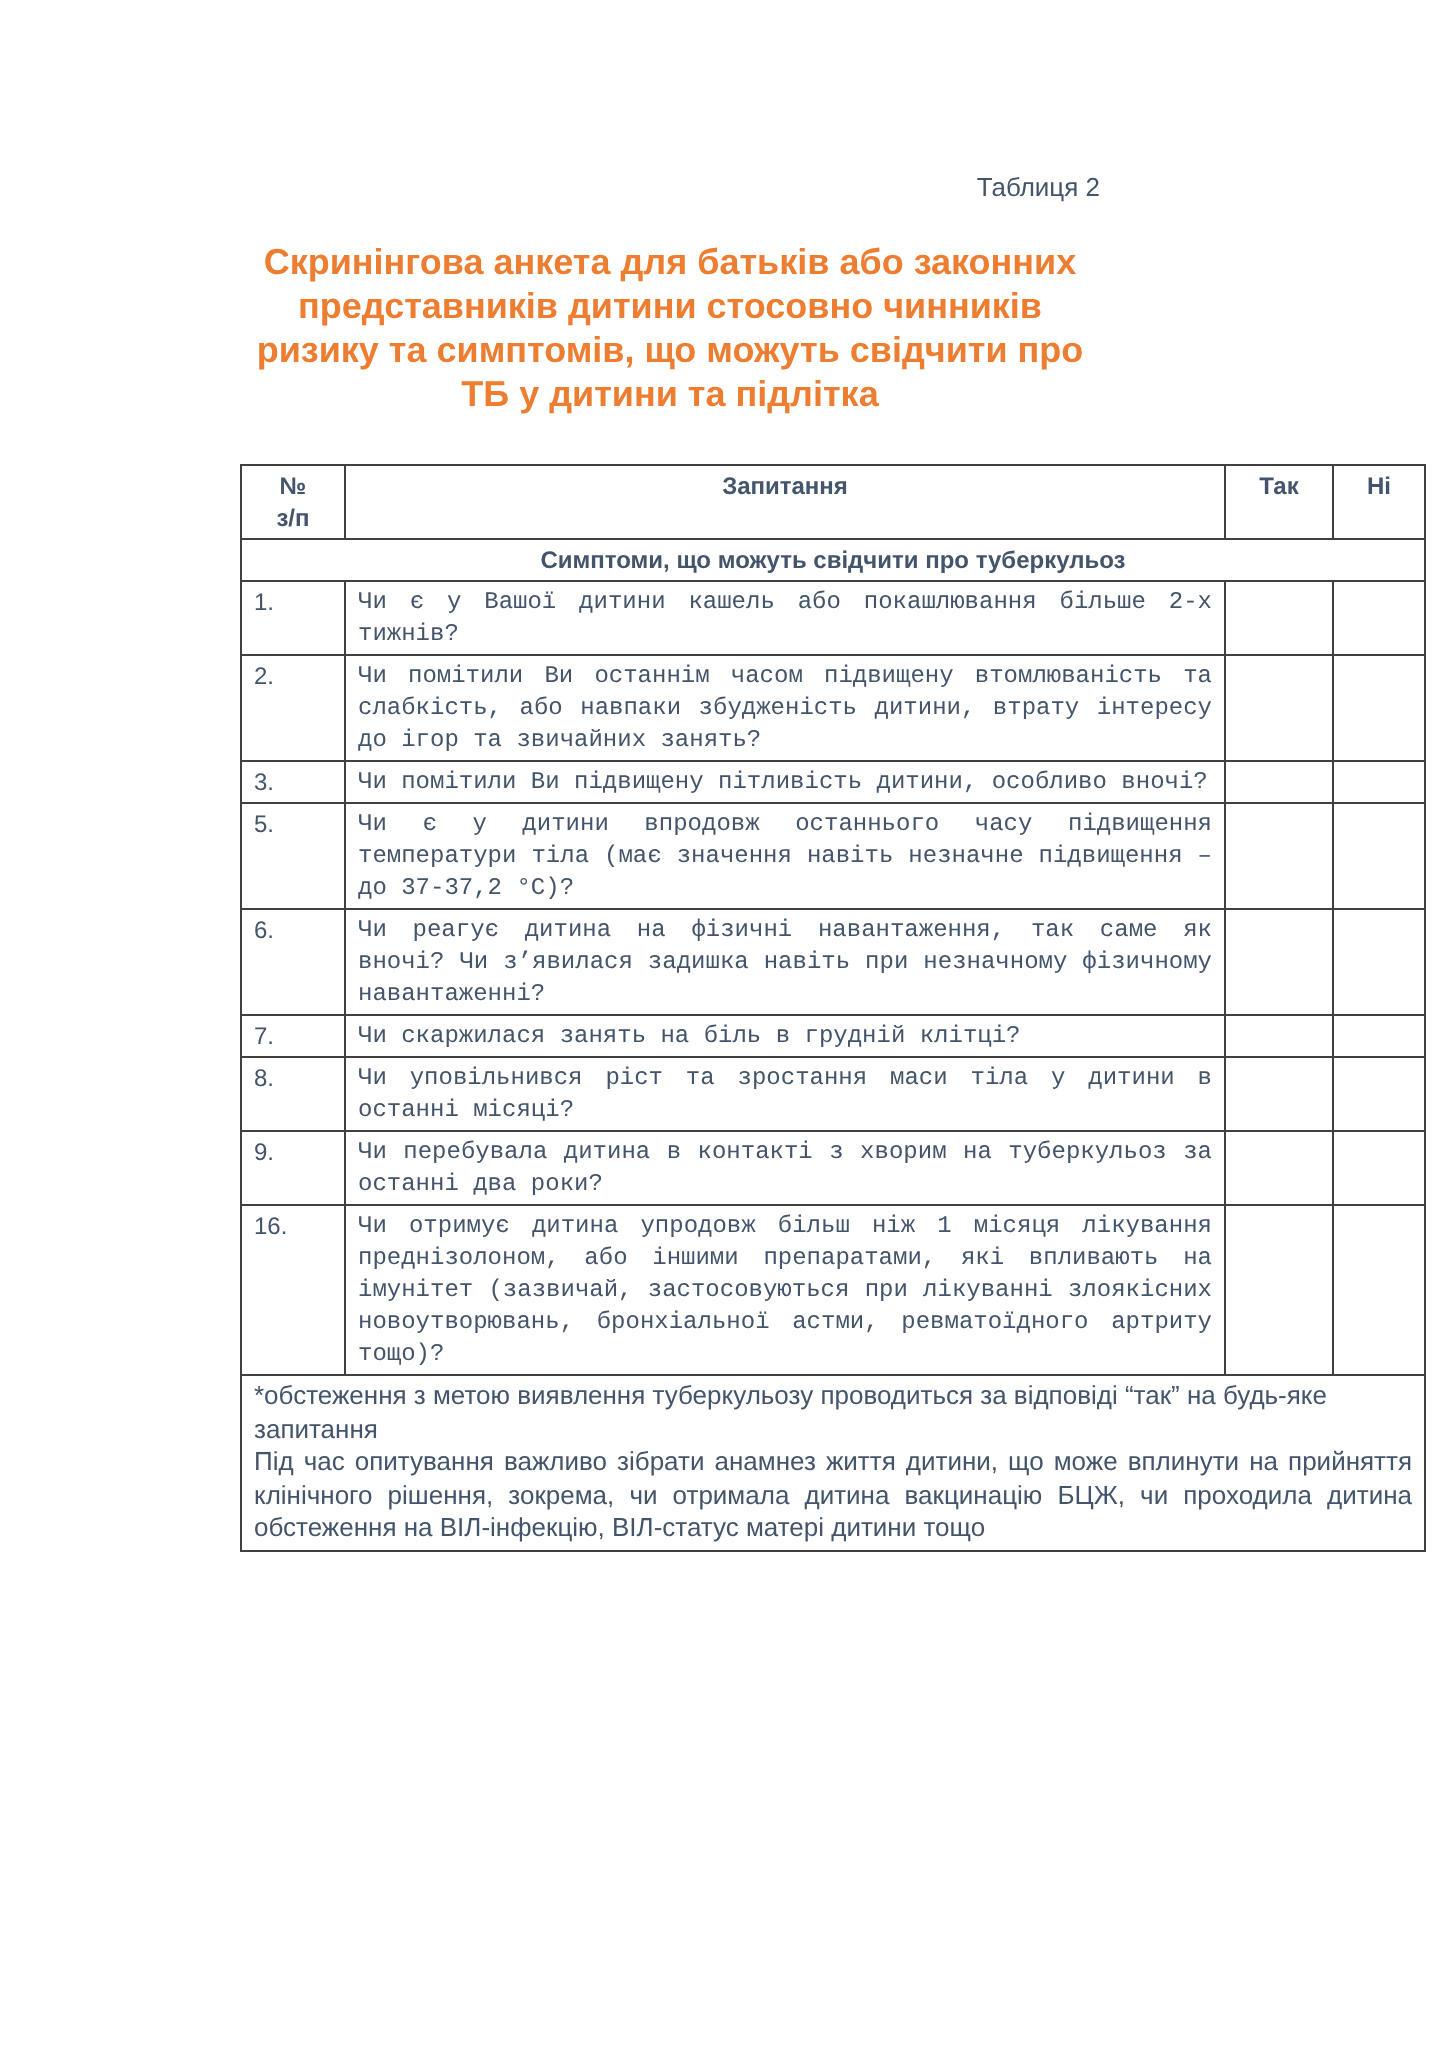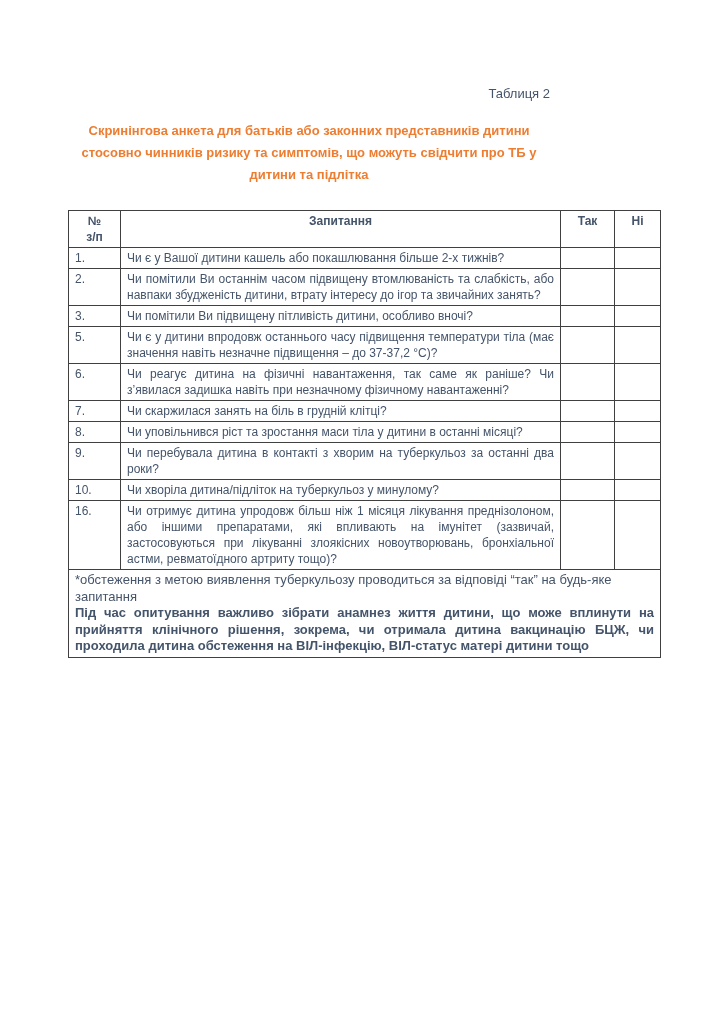--- a/index.html
+++ b/index.html
@@ -12,32 +12,32 @@
   body{
     width:724px; height:1024px;
     background:#ffffff;
     font-family:"Liberation Sans", sans-serif;
     color:var(--text);
     overflow:hidden;
   }
   .page{
     position:relative;
     width:596px; height:1024px;
-    padding:86px 46px 0 68px;
+    padding:86px 46px 0 120px;
   }
   .table-label{
     text-align:right;
     font-size:13px;
     line-height:16px;
     margin:0 0 18px 0;
   }
   .doc-title{
     color:var(--accent);
     font-weight:bold;
-    font-size:13px;
+    font-size:18px;
     line-height:22px;
     text-align:center;
     margin:0 auto 24px auto;
     max-width:572px;
   }
   table.screening{
     width:592px;
     border-collapse:collapse;
     table-layout:fixed;
     border:1.5px solid var(--border);
@@ -70,32 +70,33 @@
     font-size:12.5px;
     padding:2px 4px;
   }
   td.num-cell{
     text-align:left;
     padding:2px 2px 2px 8px;
   }
   td.question-cell{
     text-align:justify;
     padding:2px 9px 2px 9px;
+    font-family:Liberation Mono, monospace;
   }
   td.answer-cell{ padding:2px; }
   td.footer-cell{
     padding:3px 9px 4px 9px;
   }
   td.footer-cell p{
     margin:0;
     font-size:13px;
     line-height:16.5px;
   }
   td.footer-cell p.note-asterisk{ text-align:left; }
-  td.footer-cell p.note-anamnesis{ text-align:justify;font-weight:bold; }
+  td.footer-cell p.note-anamnesis{ text-align:justify; }
 </style>
 </head>
 <body>
 
 <div class="page">
 
   <p class="table-label">Таблиця 2</p>
 
   <p class="doc-title">Скринінгова анкета для батьків або законних представників дитини стосовно чинників ризику та симптомів, що можуть свідчити про ТБ у дитини та підлітка</p>
 
@@ -110,20 +111,23 @@
       <tr>
         <th class="h-num">№
 з/п</th>
         <th class="h-question">Запитання</th>
         <th class="h-yes">Так</th>
         <th class="h-no">Ні</th>
       </tr>
     </thead>
     <tbody>
         <tr>
+          <td class="section-title" colspan="4">Симптоми, що можуть свідчити про туберкульоз</td>
+        </tr>
+        <tr>
           <td class="num-cell">1.</td>
           <td class="question-cell">Чи є у Вашої дитини кашель або покашлювання більше 2-х тижнів?</td>
           <td class="answer-cell"></td>
           <td class="answer-cell"></td>
         </tr>
         <tr>
           <td class="num-cell">2.</td>
           <td class="question-cell">Чи помітили Ви останнім часом підвищену втомлюваність та слабкість, або навпаки збудженість дитини, втрату інтересу до ігор та звичайних занять?</td>
           <td class="answer-cell"></td>
           <td class="answer-cell"></td>
@@ -135,45 +139,39 @@
           <td class="answer-cell"></td>
         </tr>
         <tr>
           <td class="num-cell">5.</td>
           <td class="question-cell">Чи є у дитини впродовж останнього часу підвищення температури тіла (має значення навіть незначне підвищення – до 37-37,2 °С)?</td>
           <td class="answer-cell"></td>
           <td class="answer-cell"></td>
         </tr>
         <tr>
           <td class="num-cell">6.</td>
-          <td class="question-cell">Чи реагує дитина на фізичні навантаження, так саме як раніше? Чи з’явилася задишка навіть при незначному фізичному навантаженні?</td>
+          <td class="question-cell">Чи реагує дитина на фізичні навантаження, так саме як вночі? Чи з’явилася задишка навіть при незначному фізичному навантаженні?</td>
           <td class="answer-cell"></td>
           <td class="answer-cell"></td>
         </tr>
         <tr>
           <td class="num-cell">7.</td>
           <td class="question-cell">Чи скаржилася занять на біль в грудній клітці?</td>
           <td class="answer-cell"></td>
           <td class="answer-cell"></td>
         </tr>
         <tr>
           <td class="num-cell">8.</td>
           <td class="question-cell">Чи уповільнився ріст та зростання маси тіла у дитини в останні місяці?</td>
           <td class="answer-cell"></td>
           <td class="answer-cell"></td>
         </tr>
         <tr>
           <td class="num-cell">9.</td>
           <td class="question-cell">Чи перебувала дитина в контакті з хворим на туберкульоз за останні два роки?</td>
-          <td class="answer-cell"></td>
-          <td class="answer-cell"></td>
-        </tr>
-        <tr>
-          <td class="num-cell">10.</td>
-          <td class="question-cell">Чи хворіла дитина/підліток на туберкульоз у минулому?</td>
           <td class="answer-cell"></td>
           <td class="answer-cell"></td>
         </tr>
         <tr>
           <td class="num-cell">16.</td>
           <td class="question-cell">Чи отримує дитина упродовж більш ніж 1 місяця лікування преднізолоном, або іншими препаратами, які впливають на імунітет (зазвичай, застосовуються при лікуванні злоякісних новоутворювань, бронхіальної астми, ревматоїдного артриту тощо)?</td>
           <td class="answer-cell"></td>
           <td class="answer-cell"></td>
         </tr>
       </tbody>

